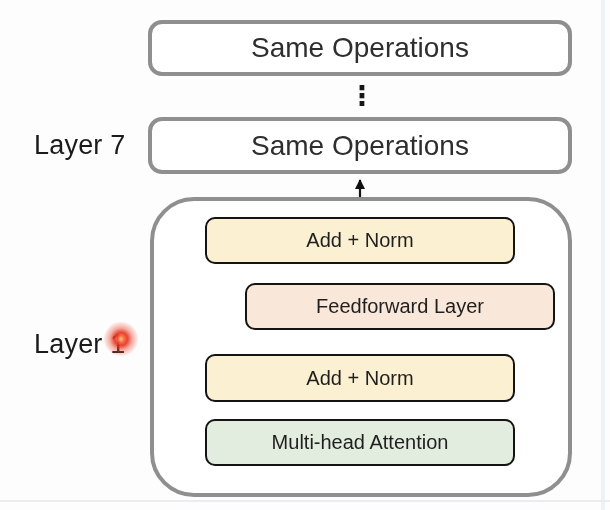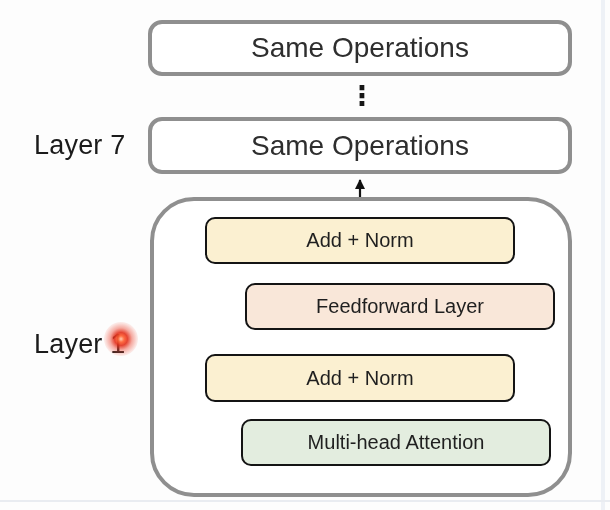--- a/index.html
+++ b/index.html
@@ -103,21 +103,21 @@
 
   <div class="block blk-0" style="background-color: rgb(251, 240, 209);">
     <span>Add + Norm</span>
   </div>
   <div class="block blk-1" style="background-color: rgb(249, 231, 217);">
     <span>Feedforward Layer</span>
   </div>
   <div class="block blk-2" style="background-color: rgb(251, 240, 209);">
     <span>Add + Norm</span>
   </div>
-  <div class="block blk-3" style="background-color: rgb(227, 237, 223); margin-left: 36px;">
+  <div class="block blk-3" style="background-color: rgb(227, 237, 223);">
     <span>Multi-head Attention</span>
   </div>
 
   <div class="laser"></div>
 
   <div class="edge-right"></div>
   <div class="edge-bottom"></div>
 
 </div>
 

